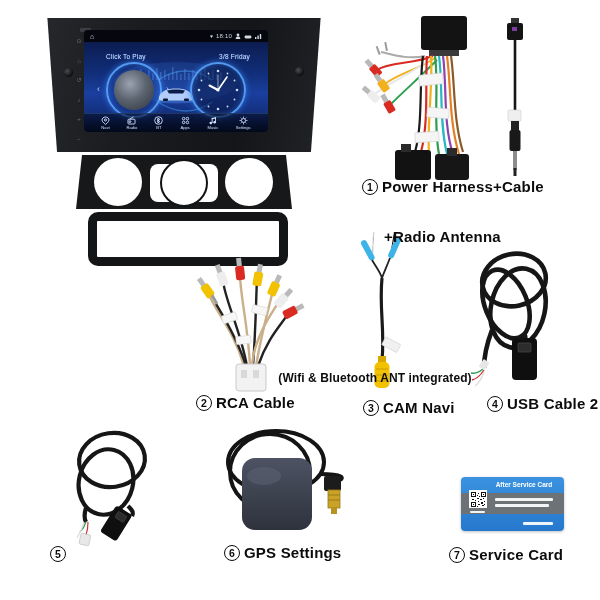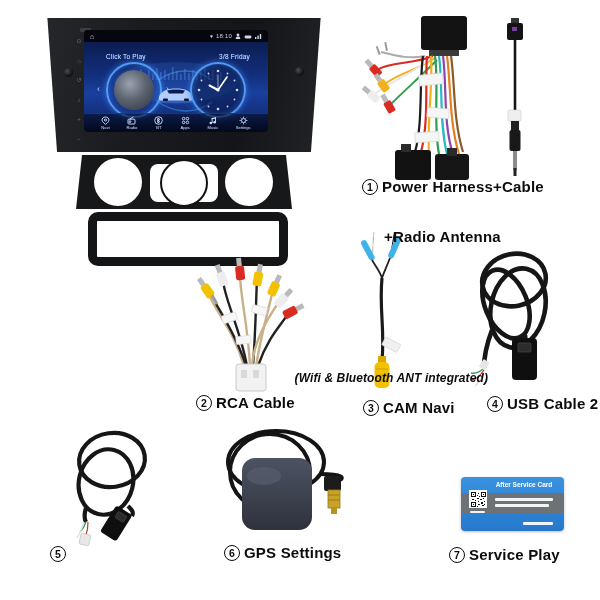--- a/index.html
+++ b/index.html
@@ -48,22 +48,22 @@
 
   
   .item-photo { position:absolute; }
 
   
   .item-label { position:absolute; display:flex; align-items:center; gap:4px;
     color:#0c0c0c; font-size:15px; font-weight:700; letter-spacing:.2px; white-space:nowrap; }
   .num-circle { display:inline-flex; align-items:center; justify-content:center;
     width:16px; height:16px; border:1.6px solid #0c0c0c; border-radius:50%;
     font-size:10.5px; font-weight:700; flex:0 0 auto; }
-  .ant-note { position:absolute; left:262px; top:371px; width:226px; text-align:right;
-    color:#0c0c0c; font-size:12px; font-weight:700; letter-spacing:.1px;font-style:italic; }
+  .ant-note { position:absolute; left:262px; top:371px; width:226px; text-align:center;
+    color:#0c0c0c; font-size:12px; font-weight:700; letter-spacing:.1px; }
 
   
   .service-card { position:absolute; left:461px; top:477px; width:103px; height:54px;
     background:linear-gradient(180deg,#3a92e0,#2678cc); border-radius:4px;
     box-shadow:0 1px 3px rgba(0,0,0,.25); overflow:hidden; }
   .sc-title { position:absolute; left:28px; top:4px; width:70px; text-align:center;
     color:#ffffff; font-size:6.5px; font-weight:700; }
   .sc-stripe { position:absolute; left:0; top:16px; width:100%; height:21px; background:#6d7277; }
   .sc-line { position:absolute; height:2.5px; background:rgba(255,255,255,.92); border-radius:1px; }
   .sc-qr { position:absolute; left:8px; top:13px; width:18px; height:18px; background:#fff; padding:1.5px; }
@@ -553,16 +553,16 @@
     <span class="num-circle">5</span>
   </div>
 
   <div class="item-label" style="left:224px; top:544px;">
     <span class="num-circle">6</span>
     <span>GPS Settings</span>
   </div>
 
   <div class="item-label" style="left:449px; top:546px;">
     <span class="num-circle">7</span>
-    <span>Service Play</span>
+    <span>Service Card</span>
   </div>
 
 </div>
 
 </body></html>

